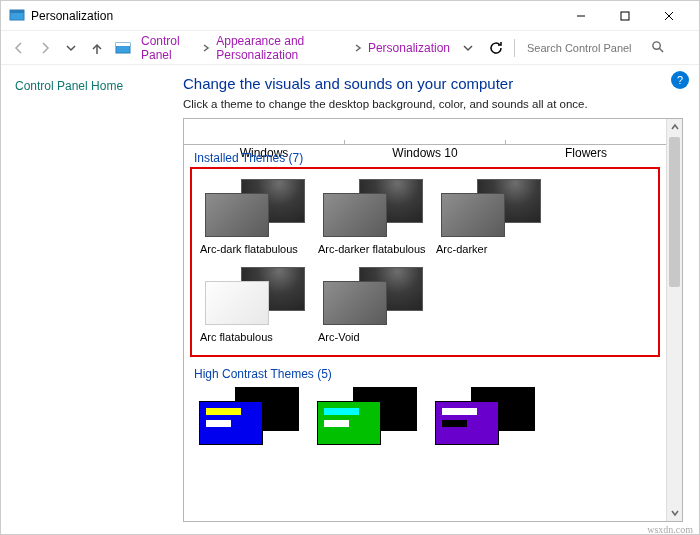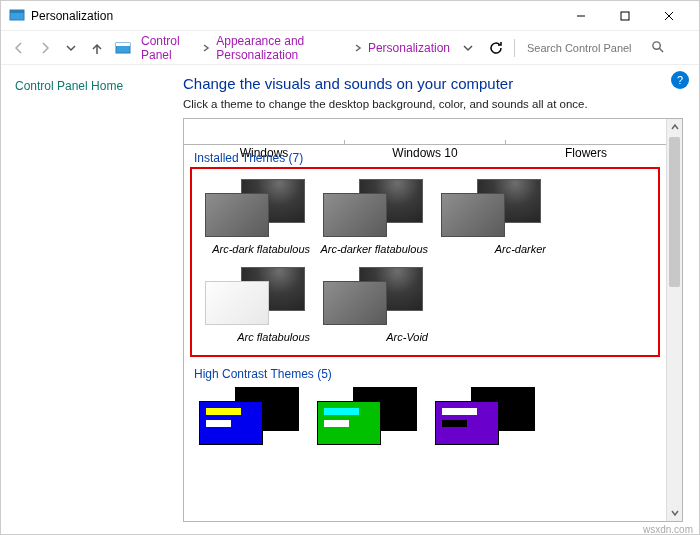--- a/index.html
+++ b/index.html
@@ -91,21 +91,21 @@
     .scrollbar .sb-btn svg { width:8px; height:8px; stroke:#666; fill:none; stroke-width:1.5;}
     .scrollbar .thumb { position:absolute; left:2px; right:2px; top:18px; height:150px; background:#c8c8c8; border-radius:2px;}
     
     .tabs-row { display:flex; height:26px; border-bottom:1px solid #b5b5b5; }
     .tab { flex:1; text-align:center; line-height:26px; font-size:12px; border-right:1px solid #b5b5b5;margin-top:21px;}
     .tab:last-child { border-right:none; }
     
     .section-label { font-size:12px; color:#0645ad; padding:6px 10px 2px 10px; }
     .red-box { border:2px solid #e00000; margin:0 6px 4px 6px; padding:6px 4px 4px 4px;}
     .theme-grid { display:flex; flex-wrap:wrap; }
-    .theme-item { width:110px; margin:4px 4px 8px 4px; text-align:right; font-size:11px;font-style:italic; }
+    .theme-item { width:110px; margin:4px 4px 8px 4px; text-align:left; font-size:11px; }
     .theme-thumb { position:relative; width:100px; height:58px; margin:0 auto 6px auto; }
     
     .back-img, .front-img {
       position:absolute; width:64px; height:44px;
     }
     .back-img {
       right:0; top:0;
       background: radial-gradient(circle at 60% 10%, #6e6e6e 0%, #3a3a3a 40%, #1c1c1c 100%);
       box-shadow:0 0 0 1px #5a5a5a inset;
     }
@@ -121,21 +121,21 @@
     
     .hc-thumb { position:relative; width:100px; height:58px; margin:0 auto 6px auto; }
     .hc-back { position:absolute; right:0; top:0; width:64px; height:44px; background:#000; }
     .hc-front {
       position:absolute; left:0; bottom:0; width:64px; height:44px;
       border:1px solid #000; padding:6px 6px;
       display:flex; flex-direction:column; gap:5px;
     }
     .hc-bar { height:7px; width:70%; }
     .theme-label { font-size:11px; color:#000; white-space:nowrap; overflow:hidden; text-overflow:ellipsis;}
-    .watermark { position:absolute; right:6px; bottom:0; font-size:10px; color:#aaa; }
+    .watermark { position:absolute; right:6px; bottom:0; font-size:10px; color:#aaa;font-family:Liberation Serif, serif; }
   </style>
 </head>
 <body>
 
 <div class="title-bar">
   <span class="title-icon">
     <svg viewBox="0 0 16 16">
         <rect x="1" y="2" width="14" height="10" fill="#3aa0e0" stroke="#2a7db8"></rect>
         <rect x="1" y="2" width="14" height="3" fill="#2a7db8"></rect>
       </svg>

